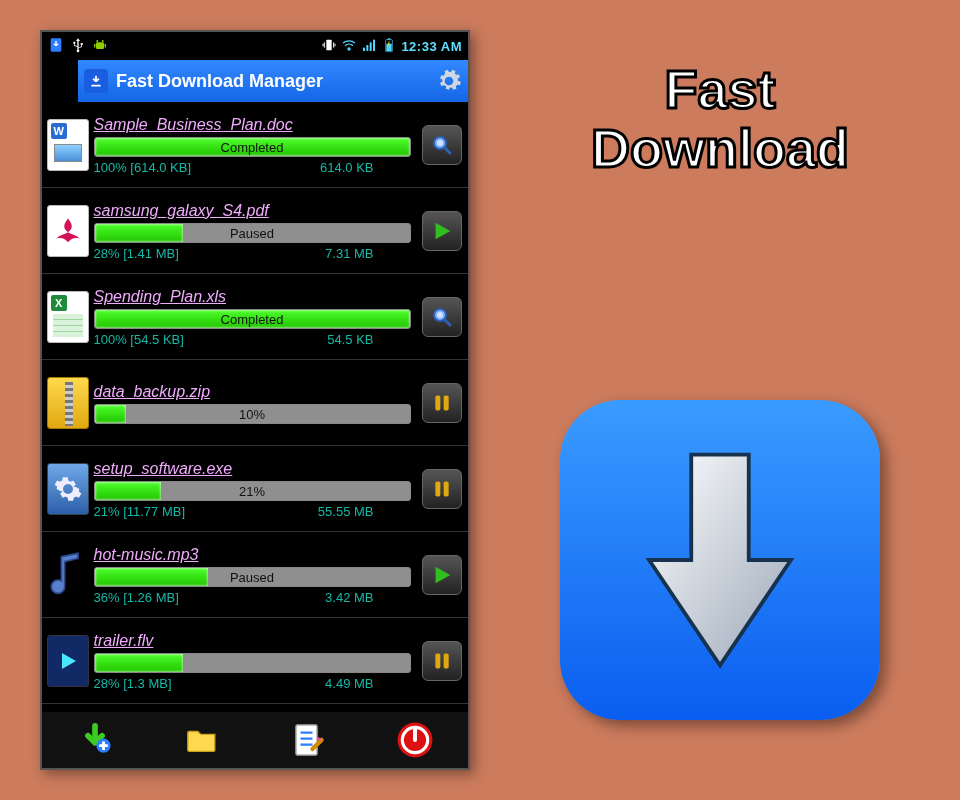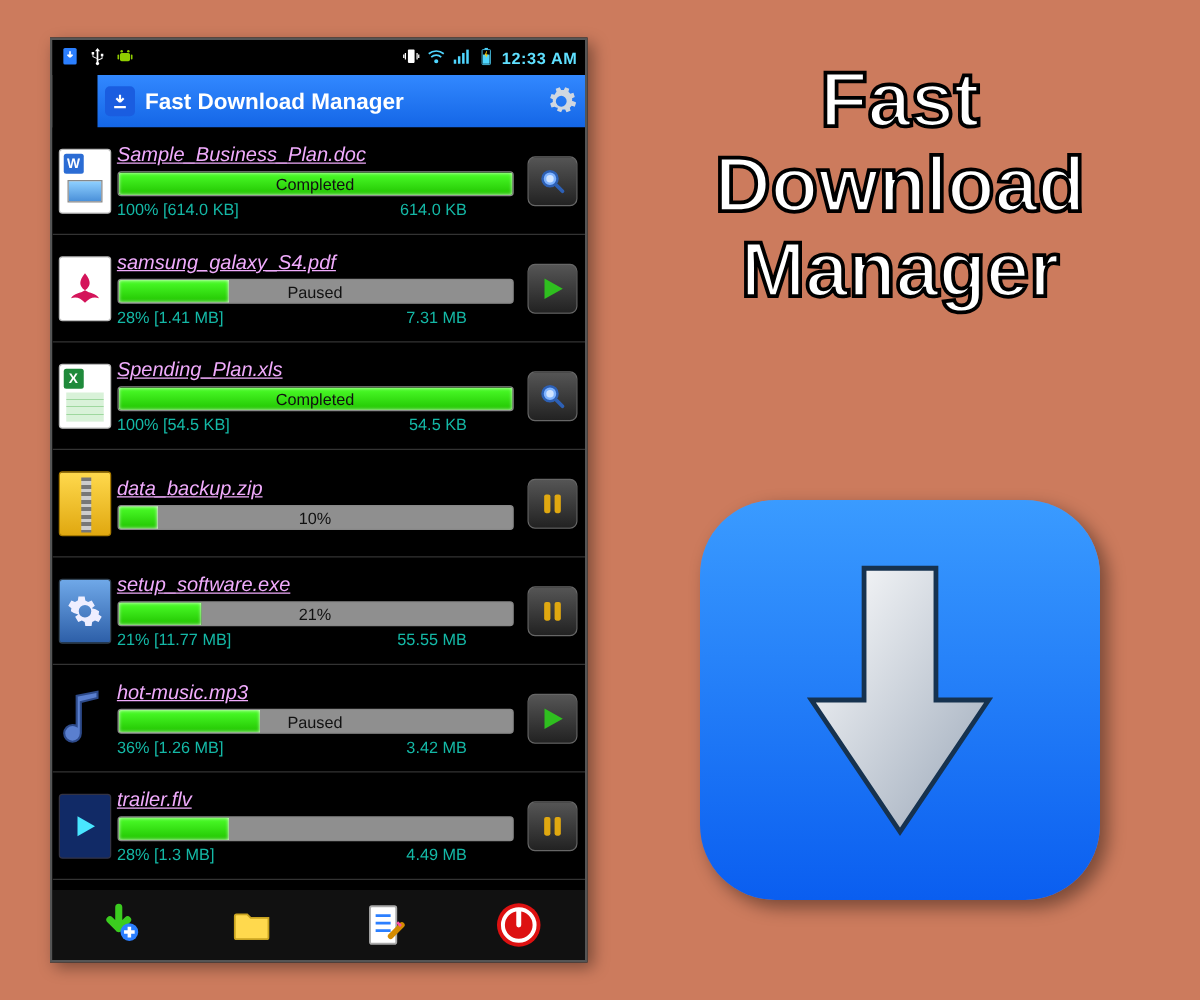--- a/index.html
+++ b/index.html
@@ -52,22 +52,22 @@
   .progress-label { position:absolute; left:0;top:0;width:100%;height:100%; display:flex;align-items:center;justify-content:center; font-size:13px; color:#111;}
   .stats { display:flex; justify-content:space-between; color:#14b8a6; font-size:13px; width:280px; margin-top:3px;}
   .row .action { width:54px; display:flex;align-items:center;justify-content:center;}
   .action-btn { width:40px;height:40px; background:linear-gradient(#555,#222);
     border:1px solid #666; border-radius:6px; display:flex;align-items:center;justify-content:center; cursor:pointer;}
   
   .toolbar { height:56px; background:#111; display:flex; align-items:center; justify-content:space-around;}
   .tb-btn { width:46px;height:46px;display:flex;align-items:center;justify-content:center;cursor:pointer;}
   
   .promo-title {
-    position:absolute; left:520px; top:47px; width:400px; text-align:center;
-    font-size:62px; font-weight:900; color:#fff; line-height:1.1;
+    position:absolute; left:520px; top:60px; width:400px; text-align:center;
+    font-size:54px; font-weight:900; color:#fff; line-height:1.1;
     -webkit-text-stroke: 3px #000;
   }
   .promo-logo {
     position:absolute; left:560px; top:400px; width:320px;height:320px;
     background:linear-gradient(#3a9bff,#0a5ef0); border-radius:60px;
     box-shadow: 6px 6px 14px rgba(0,0,0,.4);
     display:flex;align-items:center;justify-content:center;
   }
   .promo-logo svg { width:200px;height:230px; }
 </style>
@@ -356,21 +356,20 @@
           <circle cx="12" cy="12" r="8" fill="none" stroke="#fff" stroke-width="2"></circle>
           <path d="M12 5v7" stroke="#fff" stroke-width="2.5" stroke-linecap="round"></path>
         </svg>
     </div>
   </div>
 </div>
 
 <div class="promo-title">
   <div>Fast</div>
   <div>Download</div>
-  <div>Manager</div>
 </div>
 <div class="promo-logo">
   <svg viewBox="0 0 100 120">
     <defs>
         <linearGradient id="arrg" x1="0" y1="0" x2="1" y2="1">
           <stop offset="0" stop-color="#fff"></stop>
           <stop offset="1" stop-color="#9aa7b8"></stop>
         </linearGradient>
       </defs>
     <path d="M35 5 h30 v55 h22 L50 115 13 60 h22 z" fill="url(#arrg)" stroke="#16324f" stroke-width="2"></path>

